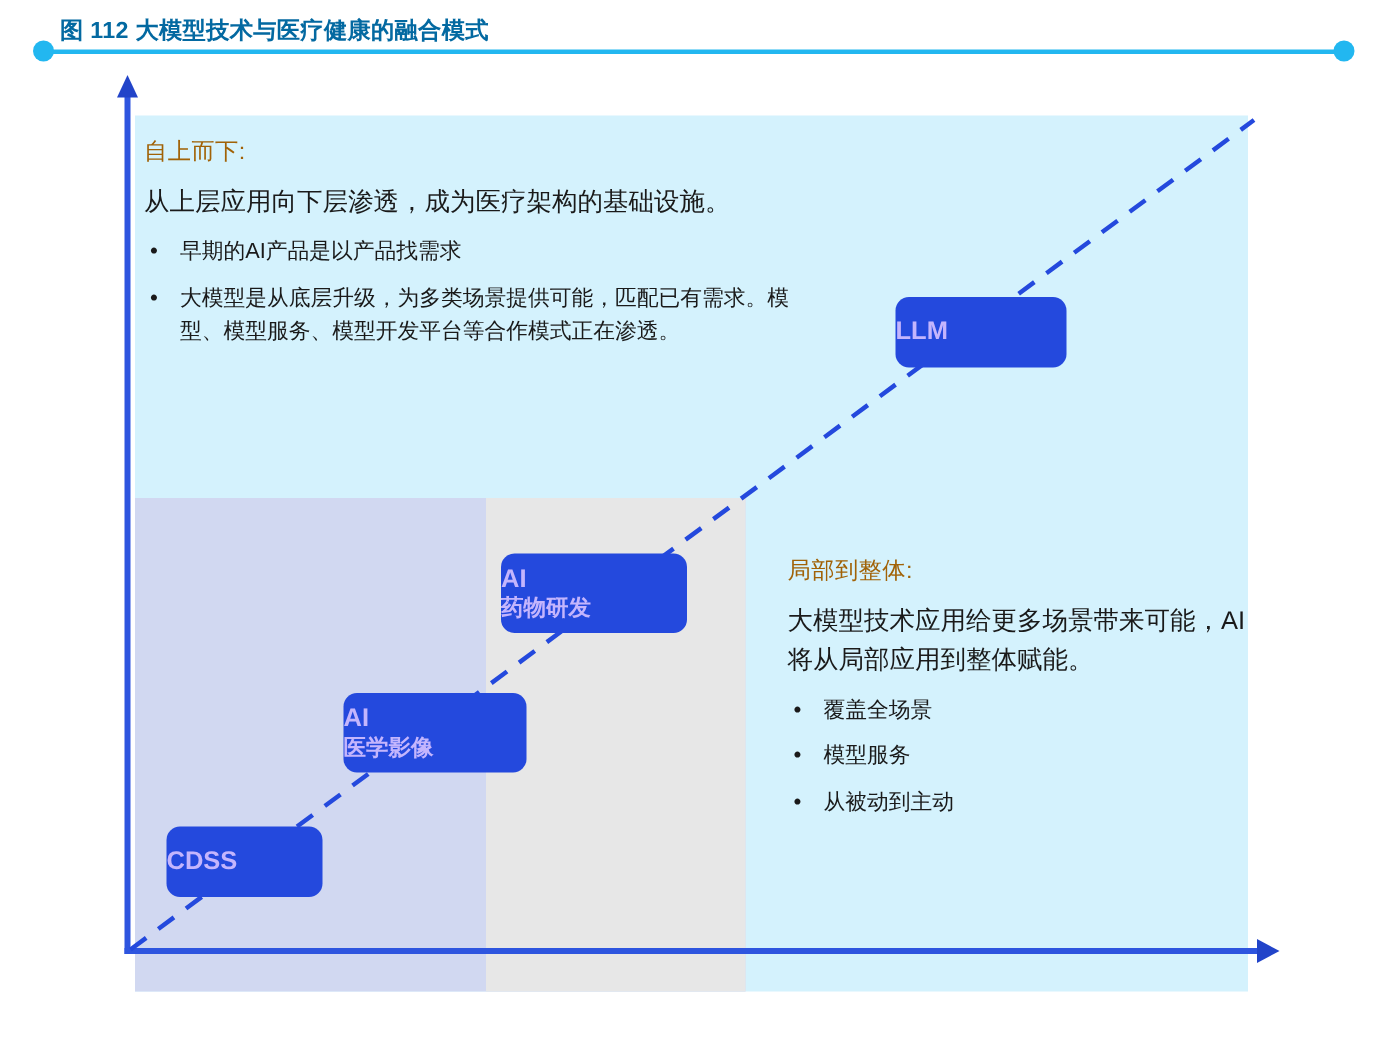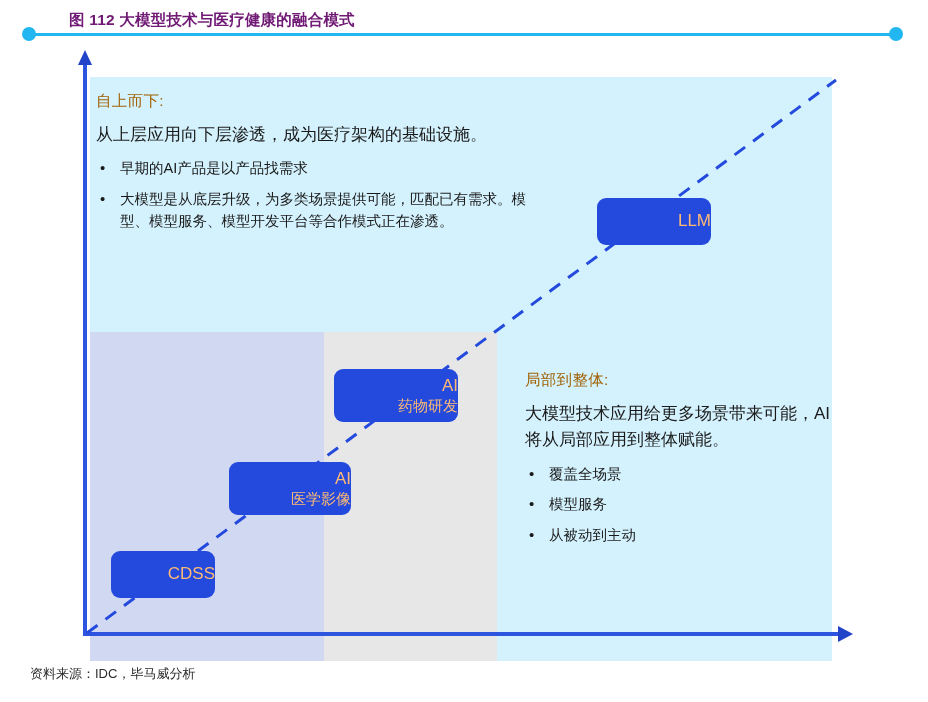--- a/index.html
+++ b/index.html
@@ -18,22 +18,22 @@
     background: #22B7F0;
   }
   .title-dot {
     position: absolute; width: 14px; height: 14px; border-radius: 50%;
     background: #22B7F0; top: 27px;
   }
   .title-dot.left  { left: 22px; }
   .title-dot.right { left: 889px; }
   .title-text {
     position: absolute; left: 40px; top: 10px;
-    font-size: 15.5px; font-weight: bold; color: #701a75;
-    letter-spacing: 0.2px; white-space: nowrap; margin-left: 29px;
+    font-size: 15.5px; font-weight: bold; color: #0369a1;
+    letter-spacing: 0.2px; white-space: nowrap;
   }
 
   
   .chart { position: absolute; left: 0; top: 50px; width: 928px; height: 600px; }
 
   .panel-cyan {
     position: absolute; left: 90px; top: 27px; width: 742px; height: 584px;
     background: #D4F2FD;
   }
   .panel-lavender {
@@ -97,24 +97,24 @@
   .blk-list li::before {
     content: "•"; position: absolute; left: 4px; top: -1px;
     font-size: 15px; color: #1A1A1A;
   }
 
   
   .node {
     position: absolute;
     background: #2449DD;
     border-radius: 9px;
-    color: #fdba74;
+    color: #c4b5fd;
     display: flex; flex-direction: column;
-    align-items: flex-end; justify-content: center;
-    font-weight: normal;
+    align-items: flex-start; justify-content: center;
+    font-weight: bold;
     line-height: 1.22;
     text-align: center;
   }
   .node .l1 { font-size: 17px; }
   .node .l2 { font-size: 15px; }
   .node.single { font-size: 19px; }
 
   .node-llm      { left: 597px; top: 148px; width: 114px; height: 47px; }
   .node-drug     { left: 334px; top: 319px; width: 124px; height: 53px; }
   .node-imaging  { left: 229px; top: 412px; width: 122px; height: 53px; }
@@ -185,15 +185,14 @@
       <span class="l1">AI</span>
       <span class="l2">医学影像</span>
     </div>
 
     <div class="node node-cdss single">
       <span class="l1">CDSS</span>
     </div>
 
   </div>
 
-  <div class="source">资料来源：IDC，毕马威分析</div>
 
 </div>
 
 </body></html>

